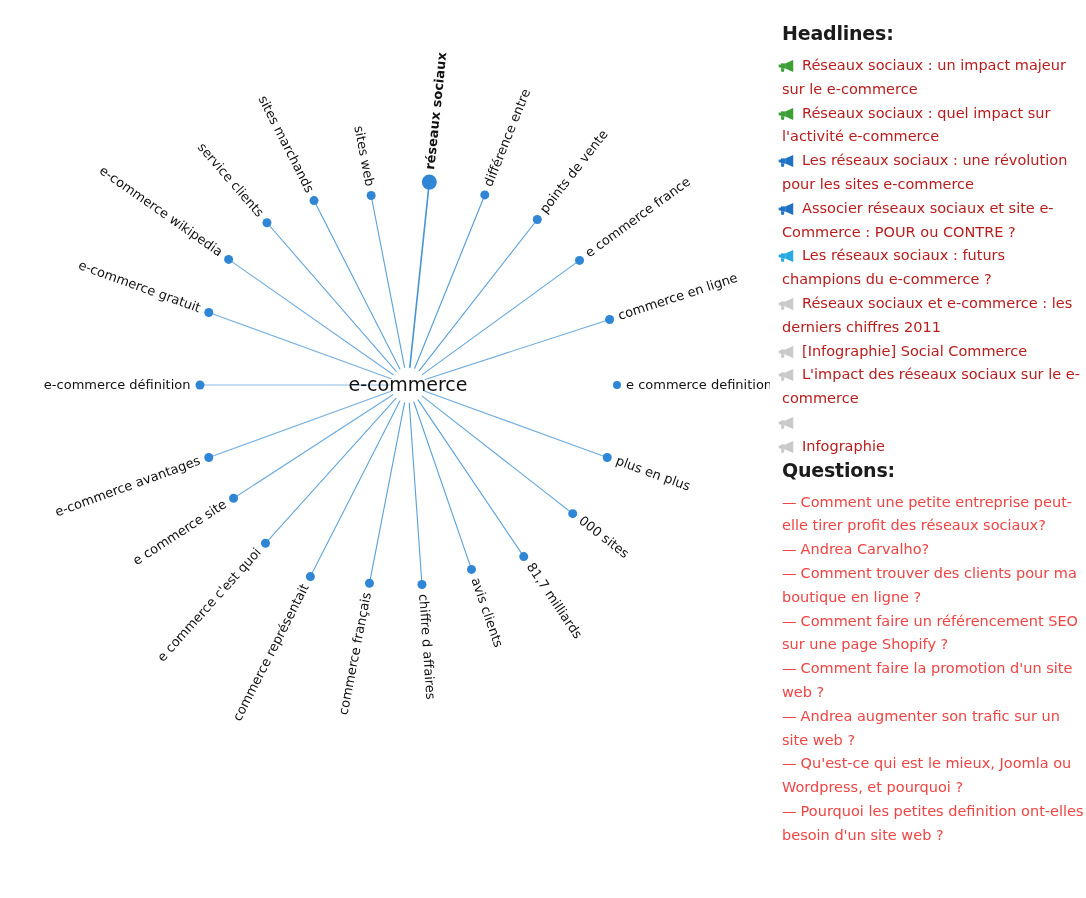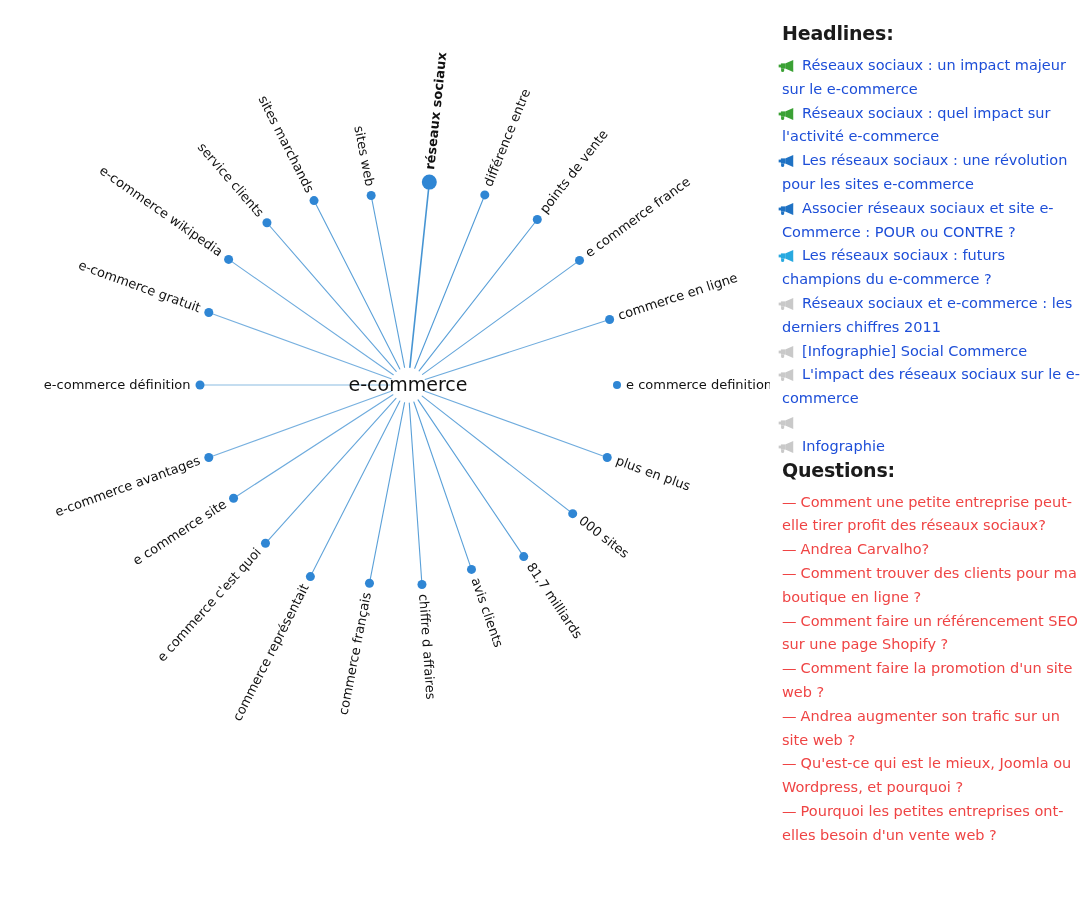--- a/index.html
+++ b/index.html
@@ -81,21 +81,21 @@
   #questions-section .section-title {
   }
   .headline-list, .question-list {
     margin: 0;
     padding: 0;
     list-style: none;
   }
   .headline-item {
     font-size: 14.5px;
     line-height: 23.8px;
-    color: #1d4ed8;
+    color: #b91c1c;
     margin: 0;
     padding: 0;
     text-indent: -2px;
   }
   .headline-item .hl-icon {
     display: inline-block;
     vertical-align: -3px;
     margin-right: 5px;
     width: 17px;
     height: 14px;
@@ -262,18 +262,18 @@
     <section id="questions-section">
       <h2 class="section-title">Questions:</h2>
       <ul class="question-list" id="question-list">
           <li class="question-item"><span class="q-dash">—</span><span> Comment une petite entreprise peut-elle tirer profit des réseaux sociaux?</span></li>
           <li class="question-item"><span class="q-dash">—</span><span> Andrea Carvalho?</span></li>
           <li class="question-item"><span class="q-dash">—</span><span> Comment trouver des clients pour ma boutique en ligne ?</span></li>
           <li class="question-item"><span class="q-dash">—</span><span> Comment faire un référencement SEO sur une page Shopify ?</span></li>
           <li class="question-item"><span class="q-dash">—</span><span> Comment faire la promotion d'un site web ?</span></li>
           <li class="question-item"><span class="q-dash">—</span><span> Andrea augmenter son trafic sur un site web ?</span></li>
           <li class="question-item"><span class="q-dash">—</span><span> Qu'est-ce qui est le mieux, Joomla ou Wordpress, et pourquoi ?</span></li>
-          <li class="question-item"><span class="q-dash">—</span><span> Pourquoi les petites entreprises ont-elles besoin d'un vente web ?</span></li>
+          <li class="question-item"><span class="q-dash">—</span><span> Pourquoi les petites definition ont-elles besoin d'un site web ?</span></li>
         </ul>
     </section>
 
   </div>
 </div>
 
 </body></html>

